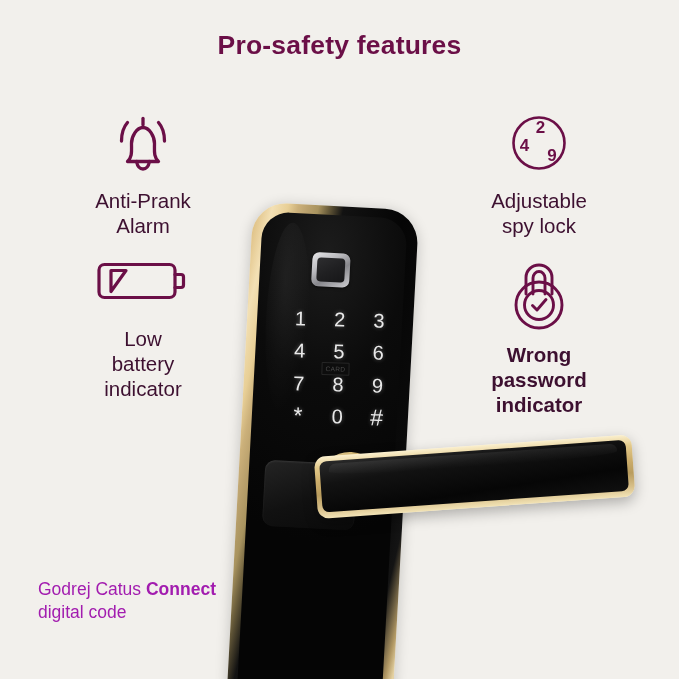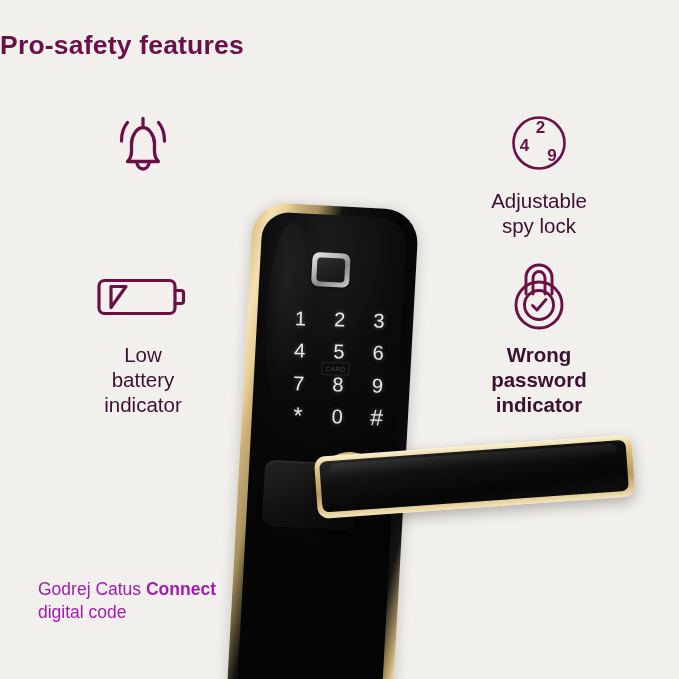--- a/index.html
+++ b/index.html
@@ -20,20 +20,21 @@
     background: #F2F0EC;
     overflow: hidden;
   }
 
   
   .page-title {
     position: absolute;
     top: 30px;
     left: 0;
     width: 679px;
+    text-align: center;
     font-size: 26.5px;
     font-weight: bold;
     letter-spacing: 0.2px;
     color: #6B0F47;
   }
 
   
   .feature {
     position: absolute;
     width: 190px;
@@ -47,21 +48,21 @@
   }
   .feature .feat-label {
     margin-top: 6px;
     font-size: 20.5px;
     line-height: 25px;
     color: #3D1030;
     white-space: pre-line;
   }
 
   #feat-alarm    { left: 48px;  top: 104px; }
-  #feat-battery  { left: 48px;  top: 258px; }
+  #feat-battery  { left: 48px;  top: 242px; }
   #feat-spy      { left: 444px; top: 104px; }
   #feat-wrong    { left: 444px; top: 258px; font-weight: bold; }
 
   .spy-digit {
     font-size: 17px;
     font-weight: bold;
     fill: #6B0F47;
     font-family: "Liberation Sans", sans-serif;
   }
 
@@ -249,20 +250,22 @@
       <svg width="74" height="70" viewBox="0 0 74 70" fill="none">
         <g stroke="#6B0F47" stroke-width="3.3" stroke-linecap="round" stroke-linejoin="round" fill="none">
           <path d="M37 10.5 L37 17"></path>
           <path d="M21.5 53.5 C26.5 49 25.5 43 25.5 35.5 C25.5 28.5 30.5 19.5 37 19.5 C43.5 19.5 48.5 28.5 48.5 35.5 C48.5 43 47.5 49 52.5 53.5 Z"></path>
           <path d="M30.5 53.5 C31.5 58.5 34 61 37 61 C40 61 42.5 58.5 43.5 53.5"></path>
           <path d="M15.5 33 C15.5 25 18 18.5 21.5 14.5"></path>
           <path d="M58.5 33 C58.5 25 56 18.5 52.5 14.5"></path>
         </g>
       </svg>
     </div>
+    <div class="feat-label">Anti-Prank
+Alarm</div>
   </div>
 
   <div class="feature" id="feat-battery">
     <div class="icon-wrap">
       <svg width="100" height="56" viewBox="0 0 100 56" fill="none">
         <g stroke="#6B0F47" stroke-width="3.2" stroke-linecap="round" stroke-linejoin="round" fill="none">
           <rect x="6" y="11.5" width="76" height="33" rx="5.5"></rect>
           <path d="M82 21.5 L88 21.5 C89.5 21.5 90.5 22.6 90.5 24 L90.5 32 C90.5 33.4 89.5 34.5 88 34.5 L82 34.5"></path>
           <path d="M18 17.5 L33 17.5 L18 38.5 Z"></path>
         </g>

